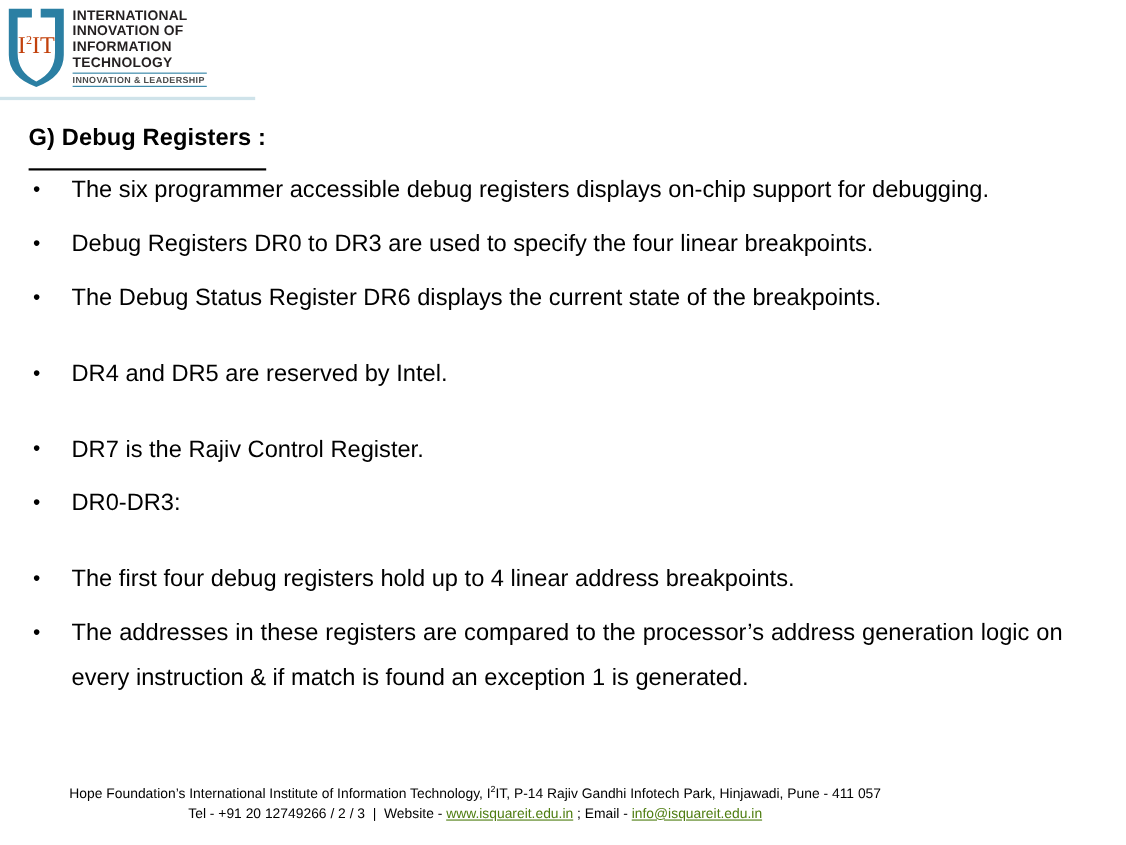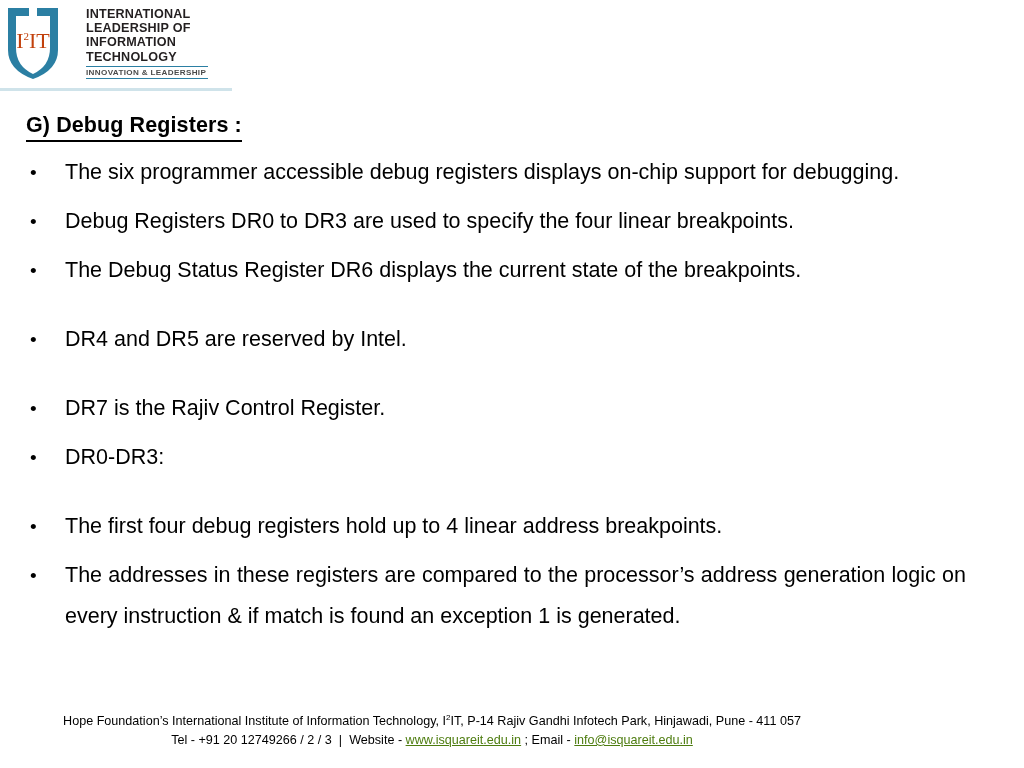--- a/index.html
+++ b/index.html
@@ -51,21 +51,21 @@
     color: #c2410c;
     line-height: 1;
   }
   .shield-text sup {
     font-size: 11px;
     vertical-align: super;
     line-height: 0;
   }
 
   .logo-words {
-    margin-left: 24px;
+    margin-left: 4px;
     padding-top: 3px;
   }
   .logo-words .lw-line {
     font-family: "Liberation Sans", sans-serif;
     font-size: 12.6px;
     font-weight: bold;
     letter-spacing: 0.2px;
     line-height: 14.2px;
     color: #231f20;
     white-space: nowrap;
@@ -100,21 +100,21 @@
     position: absolute;
     left: 26px;
     top: 113px;
     font-size: 21.5px;
     font-weight: bold;
     letter-spacing: 0.1px;
     color: #000;
   }
   .slide-title span {
     border-bottom: 2px solid #000;
-    padding-bottom: 3px;
+    padding-bottom: 16px;
   }
 
   .bullets {
     position: absolute;
     left: 26px;
     top: 152px;
     width: 940px;
   }
   .bullet {
     position: relative;
@@ -177,21 +177,21 @@
 
     <div class="shield">
       <svg width="58" height="76" viewBox="0 0 58 76" aria-hidden="true">
         <path d="M4 4 H25 V12 H12 V44 Q12 62 29 70 Q46 62 46 44 V12 H33 V4 H54 V46 Q54 66 29 75 Q4 66 4 46 Z" fill="#2b7fa3"></path>
       </svg>
       <div class="shield-text"><span>I</span><sup>2</sup><span>IT</span></div>
     </div>
 
     <div class="logo-words">
       <div class="lw-line">INTERNATIONAL</div>
-      <div class="lw-line">LEADERSHIP OF</div>
+      <div class="lw-line">INNOVATION OF</div>
       <div class="lw-line">INFORMATION</div>
       <div class="lw-line">TECHNOLOGY</div>
       <div class="tagline-box">
         <div class="tagline">INNOVATION &amp; LEADERSHIP</div>
       </div>
     </div>
 
   </div>
   <div class="header-rule"></div>
 </div>

